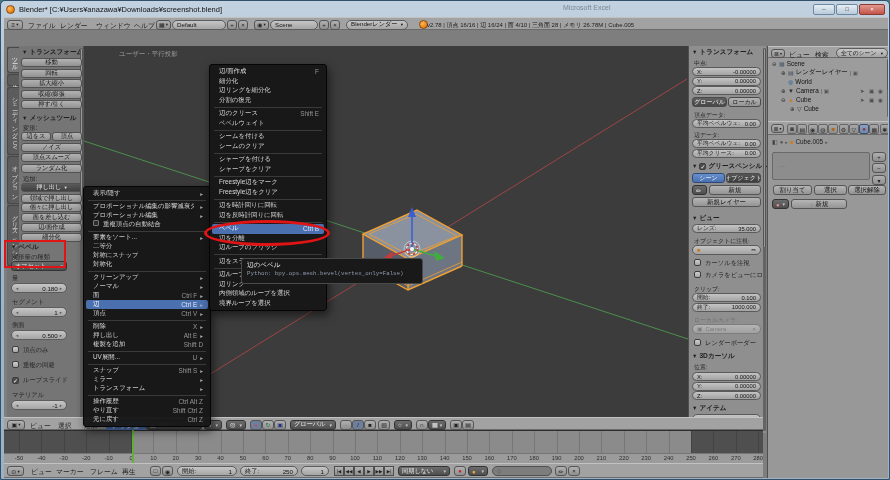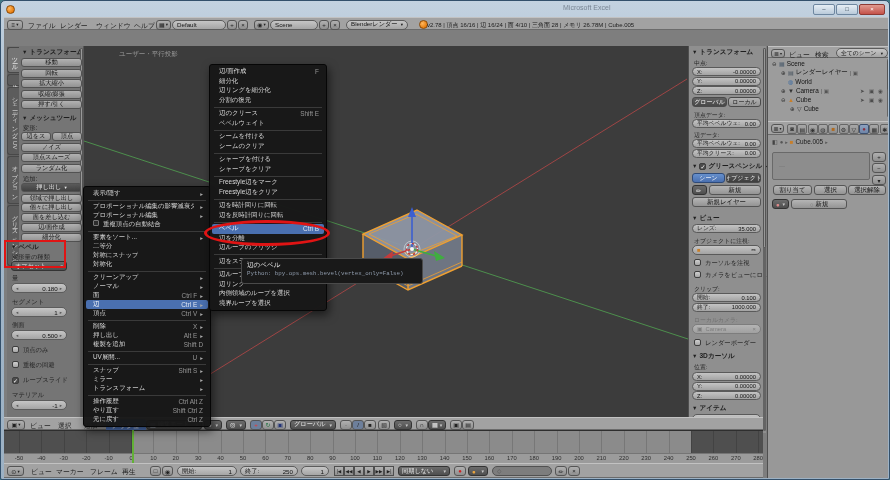--- a/index.html
+++ b/index.html
@@ -106,20 +106,21 @@
   .sbar{position:absolute;background:#646464;border-radius:2px;}
   .sthumb{position:absolute;background:#989898;border-radius:2px;border:1px solid #555;}
 </style>
 </head>
 <body>
 
 <div id="stage">
   <div class="win">
     <div class="tbar">
       <span class="blogo"></span>
+      <span class="ttext">Blender* [C:¥Users¥anazawa¥Downloads¥screenshot.blend]</span>
       <span class="bgtitle">Microsoft Excel</span>
     </div>
     <div class="wbtn" style="left:812px;width:22px;">–</div>
     <div class="wbtn" style="left:835px;width:22px;">□</div>
     <div class="wbtn close" style="left:858px;width:26px;">×</div>
 
     <div class="content">
 
       <div class="hdrbar" style="left:0;top:0;width:884px;height:13px;">
         <div class="icobtn" style="left:3px;top:1.5px;width:16px;height:10px;">≡<span style="font-size:4.5px;">▾</span></div>

